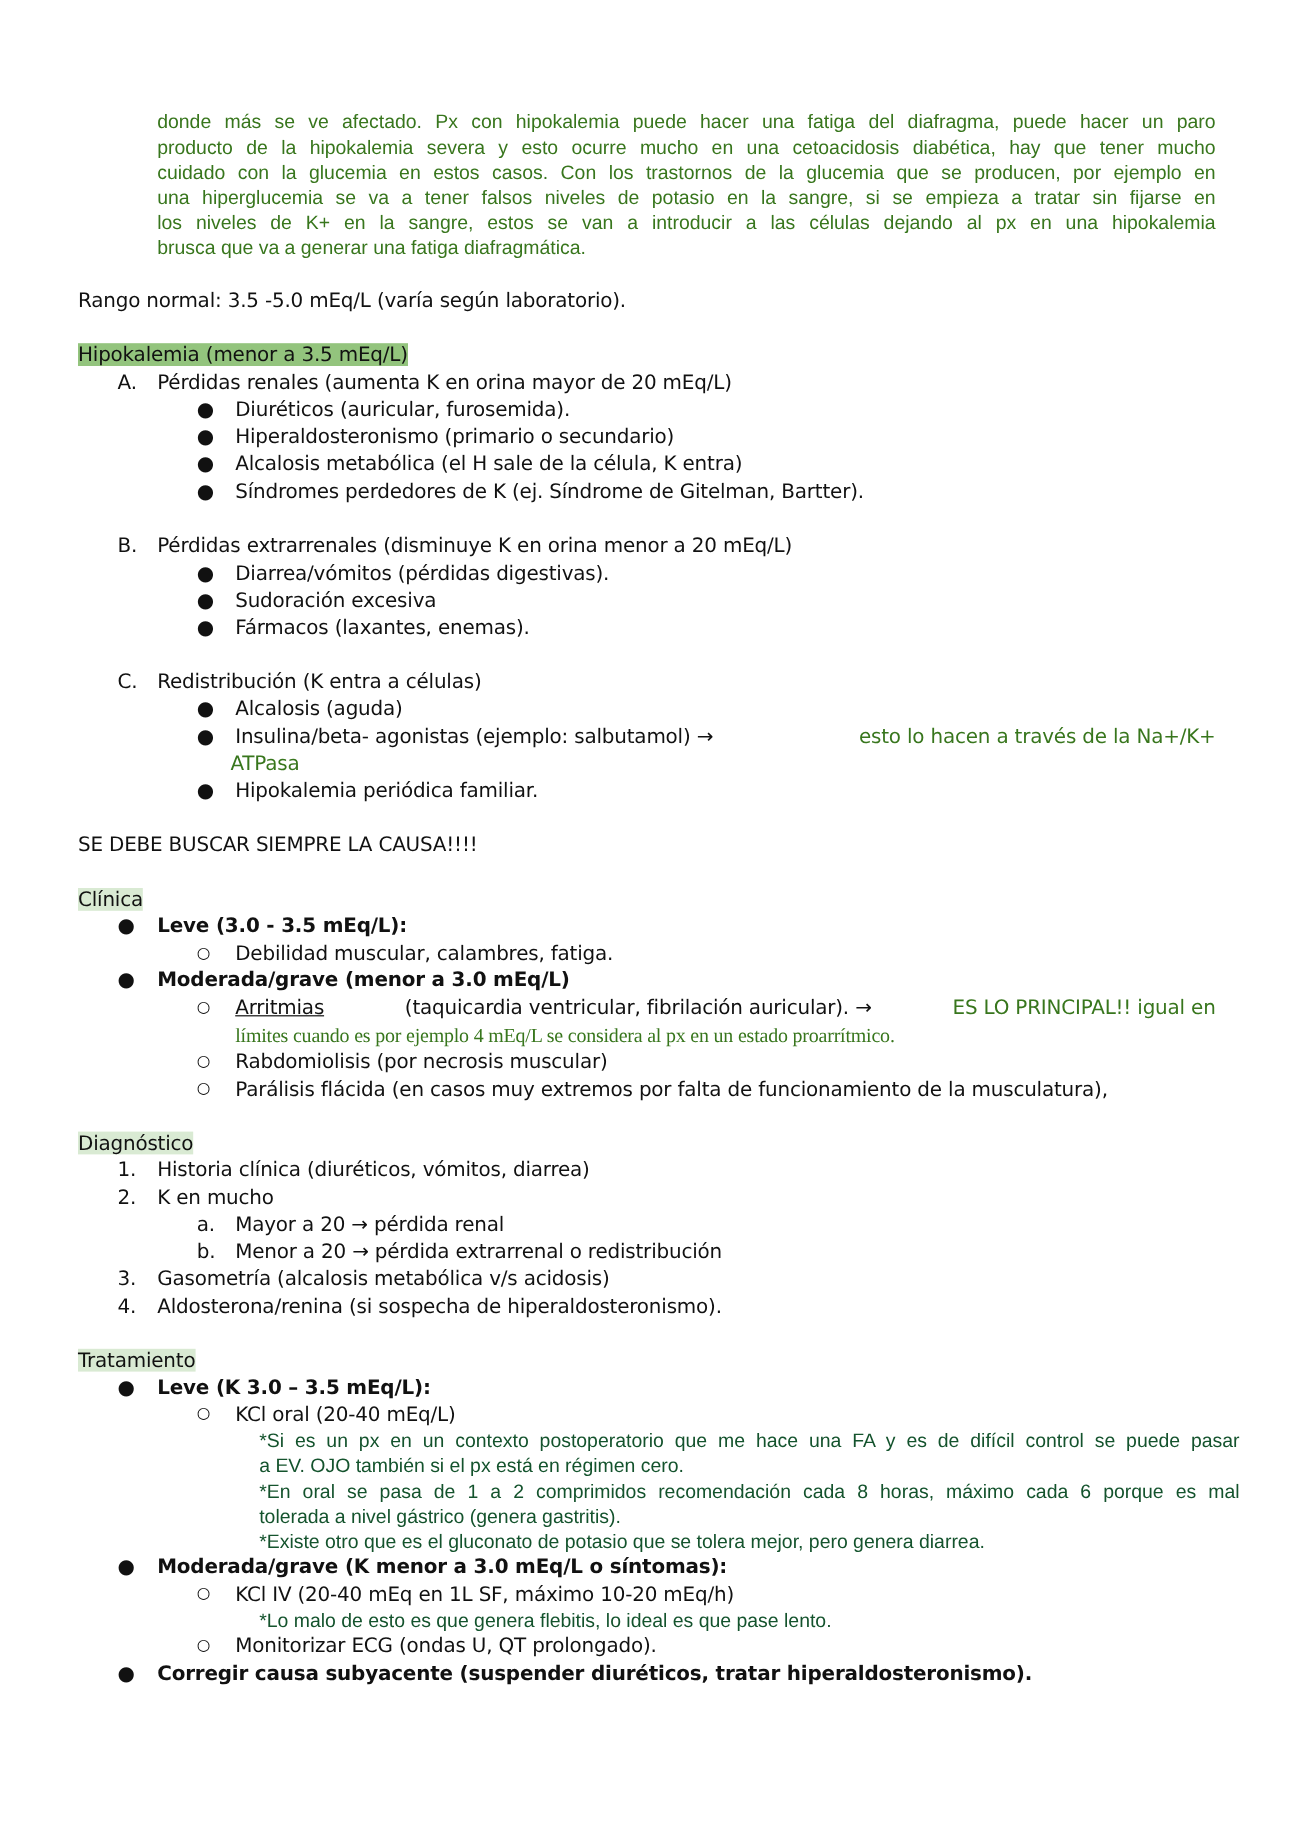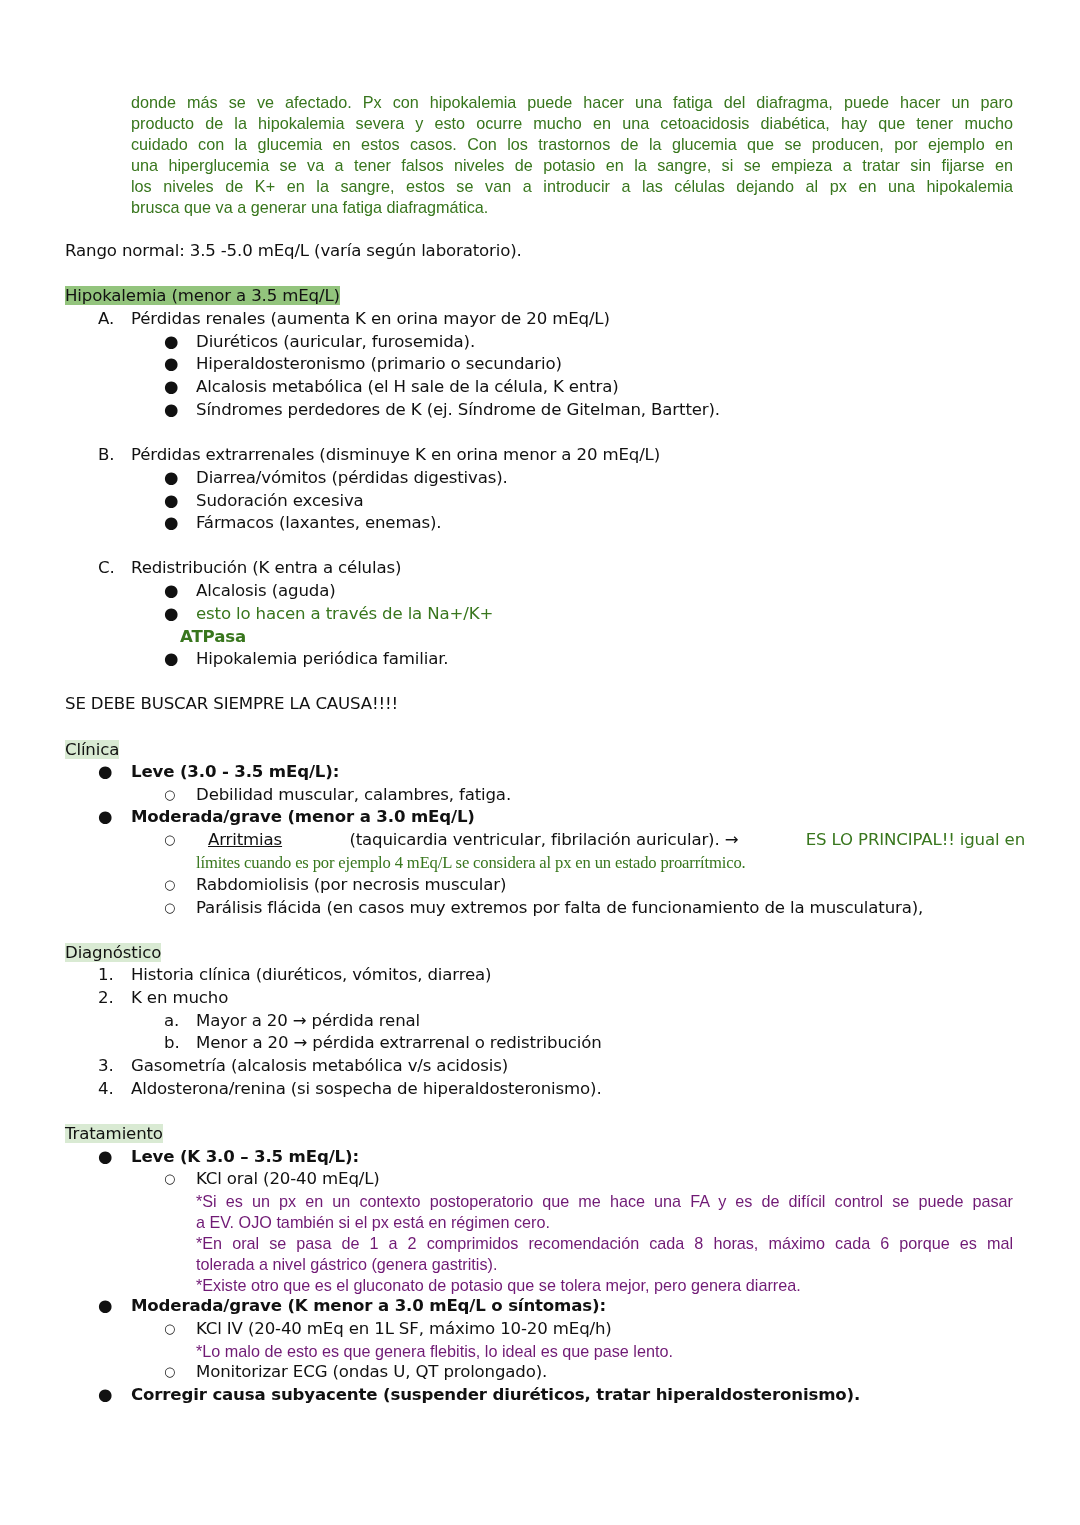--- a/index.html
+++ b/index.html
@@ -8,21 +8,21 @@
   .page { position: absolute; left: 0; top: 0; width: 1080px; }
   .narrow { font-family: "Liberation Sans", sans-serif; font-size: 16.2px; line-height: 20.8px; color: #38761d; text-align: justify; }
   .txt { font-size: 16.6px; line-height: 22.6px; letter-spacing: -0.15px; }
   .green { color: #38761d; }
   .bold { font-weight: bold; }
   .hl-main { background: #93c47d; }
   .hl-pale { background: #d9ead3; }
   .line { position: absolute; white-space: nowrap; }
   .just { white-space: normal; text-align: justify; text-align-last: justify; }
   .u { text-decoration: underline; }
-  .note { font-family: "Liberation Sans", sans-serif; font-size: 16.2px; line-height: 20.8px; color: #701a75; }
+  .note { font-family: "Liberation Sans", sans-serif; font-size: 16.2px; line-height: 20.8px; color: #14532d; margin-left: 20px; }
 </style>
 </head>
 <body>
 
 <div class="page">
 
   <div>
     <div class="line narrow just" style="left:131px;top:92px;width:882px;">donde más se ve afectado. Px con hipokalemia puede hacer una fatiga del diafragma, puede hacer un paro</div>
     <div class="line narrow just" style="left:131px;top:113px;width:882px;">producto de la hipokalemia severa y esto ocurre mucho en una cetoacidosis diabética, hay que tener mucho</div>
     <div class="line narrow just" style="left:131px;top:134px;width:882px;">cuidado con la glucemia en estos casos. Con los trastornos de la glucemia que se producen, por ejemplo en</div>
@@ -56,39 +56,40 @@
   <div class="line txt" style="left:196px;top:490px;">Sudoración excesiva</div>
   <div class="line txt" style="left:164px;top:512px;">●</div>
   <div class="line txt" style="left:196px;top:512px;">Fármacos (laxantes, enemas).</div>
 
   <div class="line txt" style="left:98px;top:557px;">C.</div>
   <div class="line txt" style="left:131px;top:557px;">Redistribución (K entra a células)</div>
   <div class="line txt" style="left:164px;top:580px;">●</div>
   <div class="line txt" style="left:196px;top:580px;">Alcalosis (aguda)</div>
   <div class="line txt" style="left:164px;top:603px;">●</div>
   <div class="line txt" style="left:196px;top:603px;width:817px;display:flex;justify-content:space-between;">
+    <span>Insulina/beta- agonistas (ejemplo: salbutamol) →</span>
     <span class="green">esto lo hacen a través de la Na+/K+</span>
   </div>
-  <div class="line txt green" style="left:180px;top:626px;font-weight:bold;">ATPasa</div>
+  <div class="line txt green" style="left:192px;top:626px;">ATPasa</div>
   <div class="line txt" style="left:164px;top:648px;">●</div>
   <div class="line txt" style="left:196px;top:648px;">Hipokalemia periódica familiar.</div>
 
   <div class="line txt" style="left:65px;top:693px;">SE DEBE BUSCAR SIEMPRE LA CAUSA!!!!</div>
 
   <div class="line txt" style="left:65px;top:739px;">
     <span class="hl-pale">Clínica</span>
   </div>
   <div class="line txt" style="left:98px;top:761px;">●</div>
   <div class="line txt bold" style="left:131px;top:761px;">Leve (3.0 - 3.5 mEq/L):</div>
   <div class="line txt" style="left:164px;top:784px;font-size:13px;">○</div>
   <div class="line txt" style="left:196px;top:784px;">Debilidad muscular, calambres, fatiga.</div>
   <div class="line txt" style="left:98px;top:806px;">●</div>
   <div class="line txt bold" style="left:131px;top:806px;">Moderada/grave (menor a 3.0 mEq/L)</div>
   <div class="line txt" style="left:164px;top:829px;font-size:13px;">○</div>
-  <div class="line txt" style="left:196px;top:829px;width:817px;display:flex;justify-content:space-between;margin-left:12px;">
+  <div class="line txt" style="left:196px;top:829px;width:817px;display:flex;justify-content:space-between;">
     <span class="u">Arritmias</span>
     <span>(taquicardia ventricular, fibrilación auricular). →</span>
     <span class="green">ES LO PRINCIPAL!! igual en</span>
   </div>
   <div class="line txt green" style="left:196px;top:852px;font-family:Liberation Serif, serif;">límites cuando es por ejemplo 4 mEq/L se considera al px en un estado proarrítmico.</div>
   <div class="line txt" style="left:164px;top:874px;font-size:13px;">○</div>
   <div class="line txt" style="left:196px;top:874px;">Rabdomiolisis (por necrosis muscular)</div>
   <div class="line txt" style="left:164px;top:897px;font-size:13px;">○</div>
   <div class="line txt" style="left:196px;top:897px;">Parálisis flácida (en casos muy extremos por falta de funcionamiento de la musculatura),</div>
 

